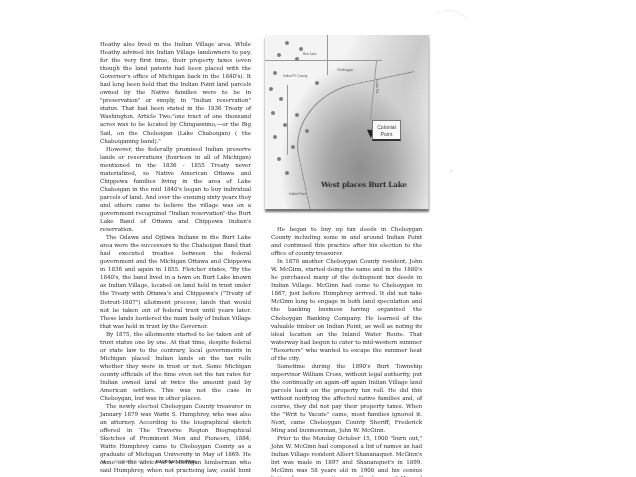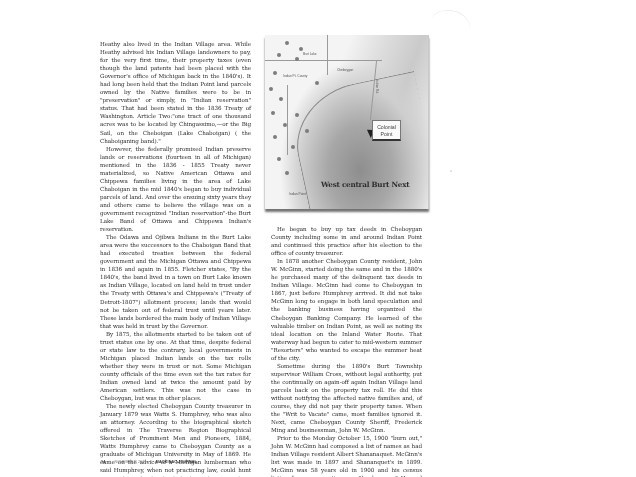--- a/index.html
+++ b/index.html
@@ -113,21 +113,21 @@
   <div class="map-label" style="left:18px;top:40px;width:30px;">Indian Pt. County</div>
   <div class="map-label" style="left:72px;top:34px;">Cheboygan</div>
   <div class="map-label" style="left:104px;top:50px;transform:rotate(90deg);">Indian Rd.</div>
   <div class="map-label" style="left:24px;top:158px;">Indian Point</div>
 
   <div class="callout-pointer"></div>
   <div class="callout">
     <div>Colonial</div>
     <div>Point</div>
   </div>
-  <div class="map-title">West central Burt Next</div>
+  <div class="map-title">West places Burt Lake</div>
 </div>
 
 <div class="col" id="col-right">
   <p>He began to buy up tax deeds in Cheboygan County including some in and around Indian Point and continued this practice after his election to the office of county treasurer.</p>
   <p>In 1878 another Cheboygan County resident, John W. McGinn, started doing the same and in the 1880's he purchased many of the delinquent tax deeds in Indian Village. McGinn had come to Cheboygan in 1867, just before Humphrey arrived. It did not take McGinn long to engage in both land speculation and the banking business having organized the Cheboygan Banking Company. He learned of the valuable timber on Indian Point, as well as noting its ideal location on the Inland Water Route. That waterway had begun to cater to mid-western summer "Resorters" who wanted to escape the summer heat of the city.</p>
   <p>Sometime during the 1890's Burt Township supervisor William Cross, without legal authority, put the continually on again-off again Indian Village land parcels back on the property tax roll. He did this without notifying the affected native families and, of course, they did not pay their property taxes. When the "Writ to Vacate" came, most families ignored it. Next, came Cheboygan County Sheriff, Frederick Ming and businessman, John W. McGinn.</p>
   <p>Prior to the Monday October 15, 1900 "burn out," John W. McGinn had composed a list of names as had Indian Village resident Albert Shananaquet. McGinn's list was made in 1897 and Shananquet's in 1899. McGinn was 58 years old in 1900 and his census listing for an occupation was "lumberman." He and his wife Anna Dockery were living on Dresser Street in Cheboygan in the year 1900. In residence with them were their six children: John T. McGinn (age 21), Walter J. McGinn (age 33), Hugh McGinn (age 18), Harry McGinn (age 14), William McGinn (age 26) and daughter Alice McGinn (25).</p>
 </div>
 
 <div class="footer">

